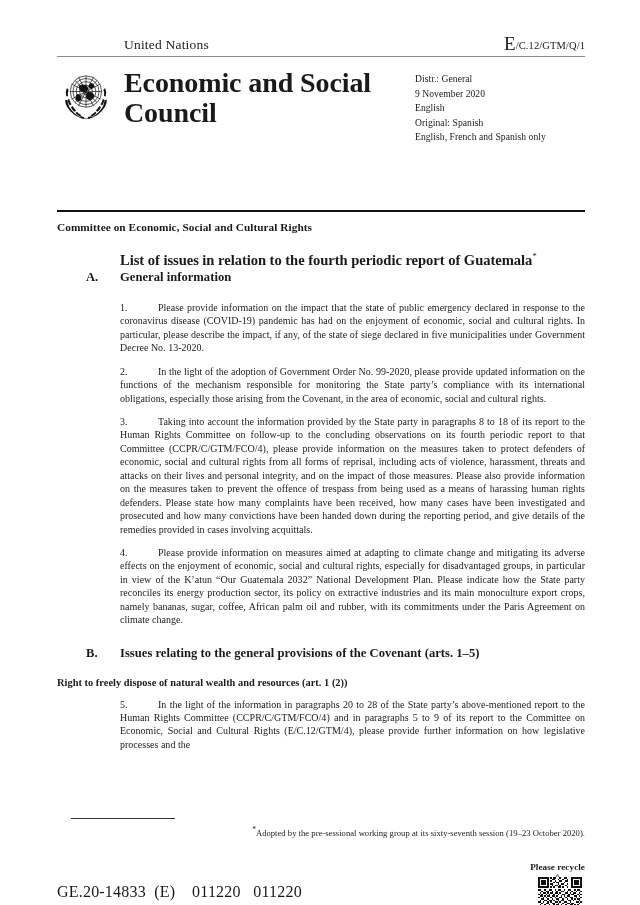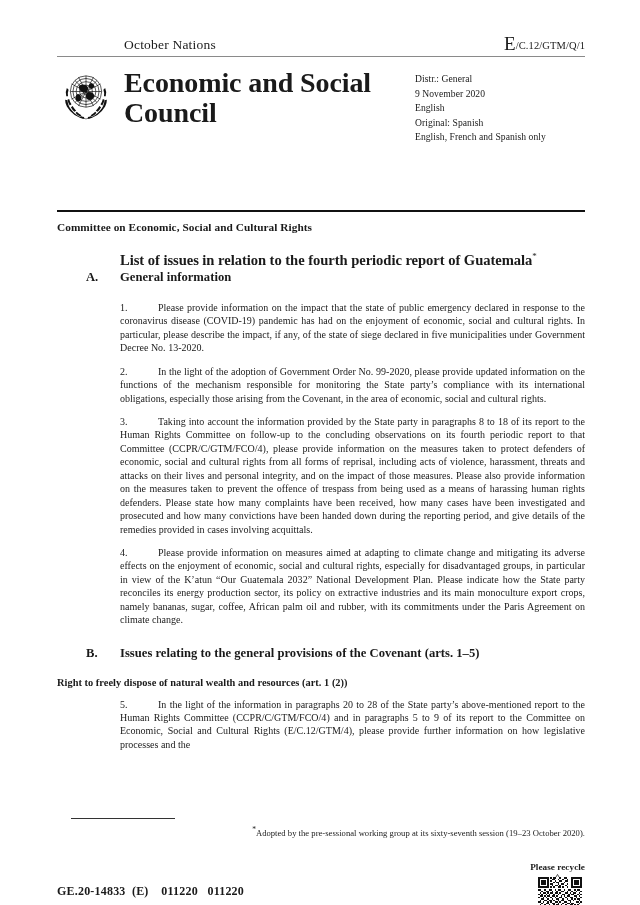--- a/index.html
+++ b/index.html
@@ -199,24 +199,23 @@
   .footer {
     position: absolute;
     left: 57px;
     top: 862px;
     width: 528px;
     display: flex;
     align-items: center;
     justify-content: space-between;
   }
   .job-number {
-    font-size: 12px;
+    font-size: 16px;
     letter-spacing: 0.2px;
     white-space: pre;
-    font-weight: bold;
   }
   .footer-right {
     display: flex;
     align-items: center;
     flex-direction: column;
   }
   .recycle-label {
     font-weight: bold;
     font-size: 9.2px;
     letter-spacing: 0.05px;
@@ -225,21 +224,21 @@
   .qr { width: 44px; height: 44px; display: block; margin-left: 5px; margin-top:-12px;}
 </style>
 </head>
 <body>
 
 <div class="page">
 
   <div class="header-block">
 
     <div class="header-top">
-      <div class="un-name">October Nations</div>
+      <div class="un-name">United Nations</div>
       <div class="doc-symbol"><span class="big-e">E</span><span>/C.12/GTM/Q/1</span></div>
     </div>
     <hr class="rule-thin">
 
     <div class="header-main">
       <div class="emblem-cell">
         <svg class="emblem" viewBox="0 0 100 100">
           <g fill="none" stroke="#111" stroke-width="1.2">
             <circle cx="50" cy="44" r="27"></circle>
             <circle cx="50" cy="44" r="22.5"></circle>

